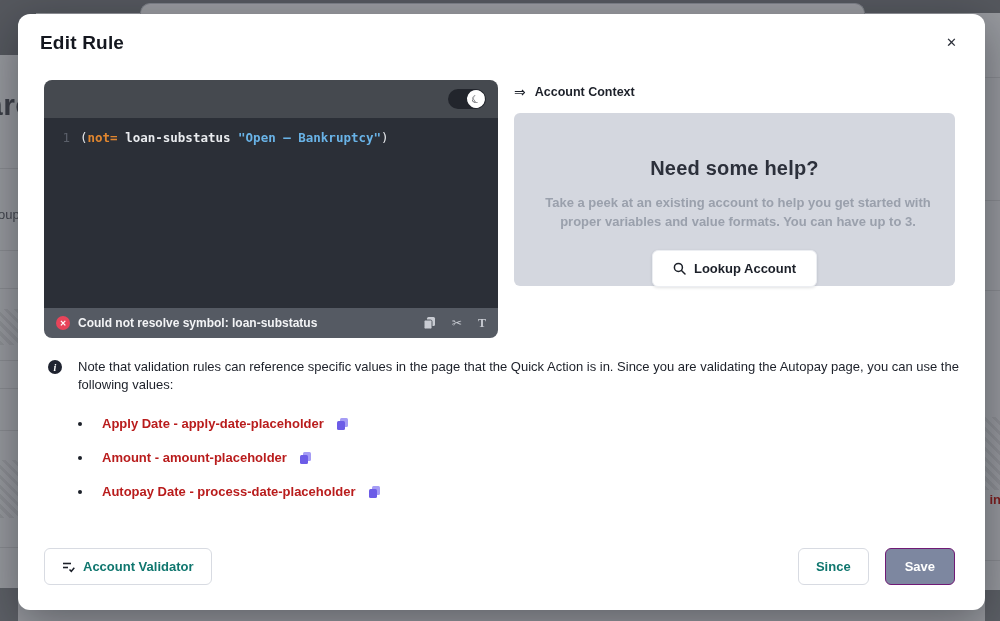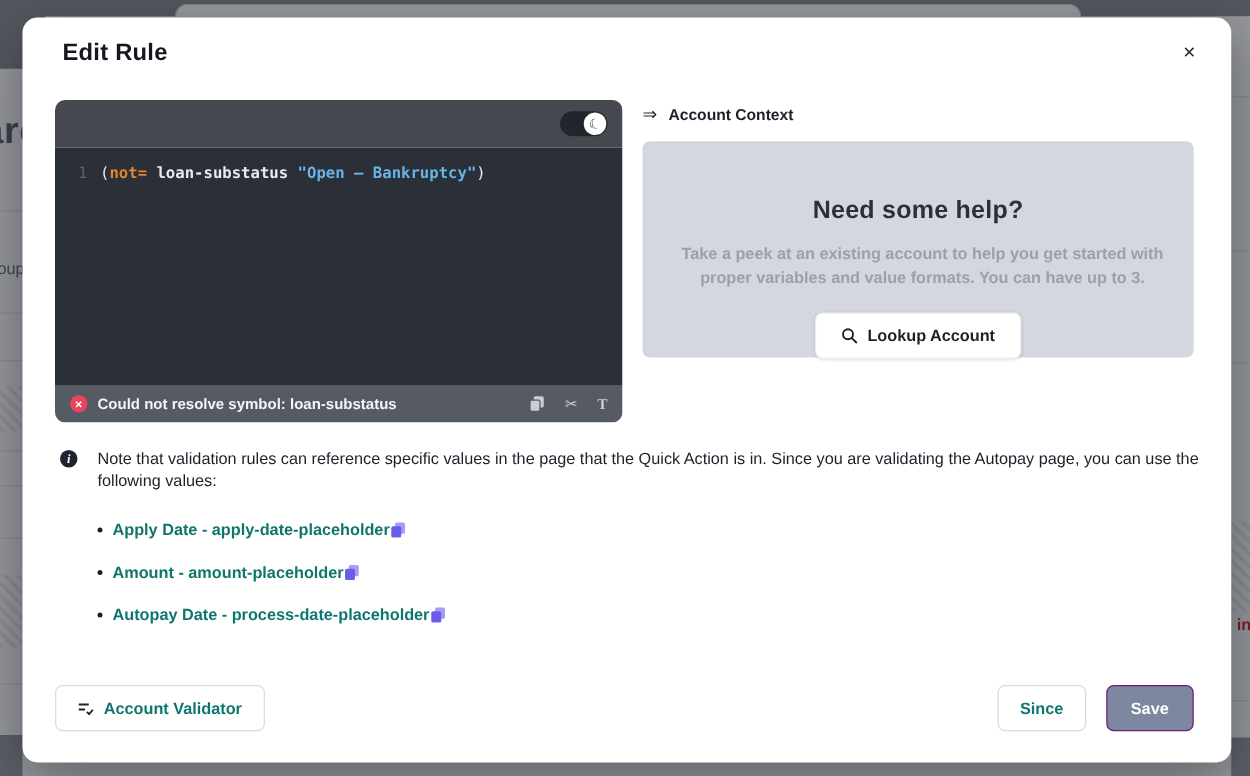--- a/index.html
+++ b/index.html
@@ -32,21 +32,21 @@
     position: absolute; font-size: 13px; color: #43464e; font-weight: 500;
   }
 
   
   .modal {
     position: absolute; left: 18px; top: 14px; width: 967px; height: 596px;
     background: #ffffff; border-radius: 12px;
     box-shadow: 0 12px 45px rgba(10,12,20,.4);
   }
   .modal-title {
-    position: absolute; left: 32px; top: 18px;
+    position: absolute; left: 22px; top: 18px;
     font-size: 19px; font-weight: 700; color: #14171f; letter-spacing: .2px;
   }
   .modal-close {
     position: absolute; right: 28px; top: 22px; font-size: 13px; color: #2a2e38;
     cursor: pointer; background: none; border: none; line-height: 1;
     font-family: "DejaVu Sans", sans-serif;
   }
 
   
   .editor {
@@ -129,22 +129,22 @@
   }
   .info-icon {
     flex: none; width: 14px; height: 14px; margin-top: 2px; border-radius: 50%;
     background: #1f2330; color: #fff; font-size: 10px; font-style: italic;
     font-family: "Liberation Serif", serif; font-weight: 700;
     display: flex; align-items: center; justify-content: center;
   }
   .note-text { font-size: 13px; line-height: 1.35; color: #1c2029; font-weight: 500; }
   .note-list { position: absolute; left: 60px; top: 402px; list-style: none; }
   .note-list li {
-    display: flex; align-items: center; gap: 0; margin-bottom: 19px;
-    font-size: 13px; font-weight: 700; color: #0f766e;
+    display: flex; align-items: center; gap: 12px; margin-bottom: 19px;
+    font-size: 13px; font-weight: 700; color: #b91c1c;
   }
   .bullet-dot {
     width: 4px; height: 4px; border-radius: 50%; background: #1c2029;
     margin-right: 8px; flex: none;
   }
   .copy-icon { cursor: pointer; background: none; border: none; padding: 0; display: flex; }
 
   
   .btn {
     height: 37px; border-radius: 6px; font-size: 13px; font-weight: 700;

